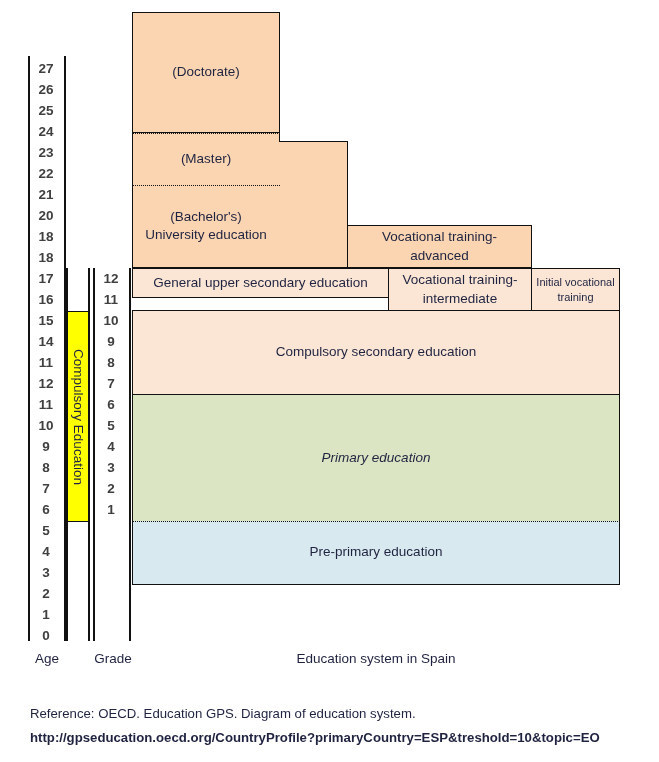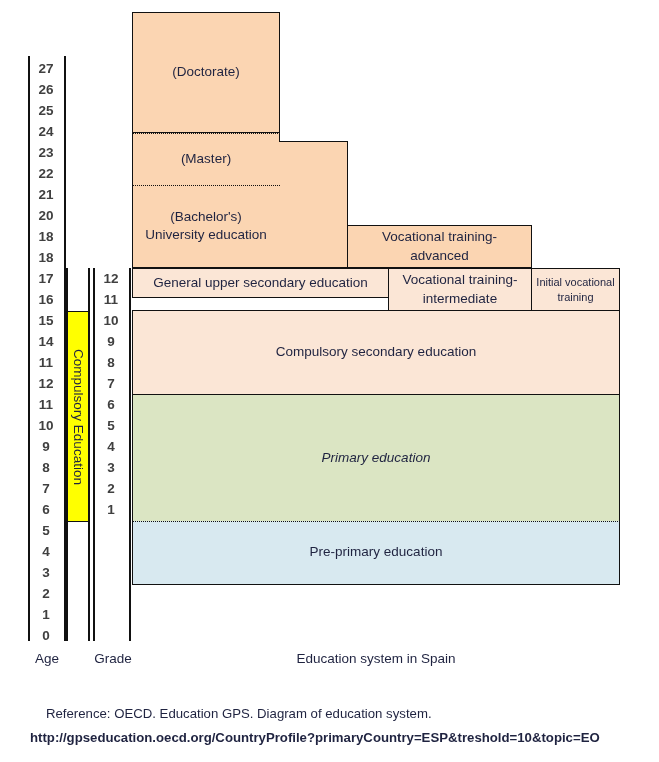--- a/index.html
+++ b/index.html
@@ -228,16 +228,16 @@
 
   <div class="block" style="left:132px; top:521px; width:488px; height:64px; background:#d8e9f0; border-top:none;">
     <span>Pre-primary education</span>
   </div>
 
   <div class="dotted-rule" style="left:133px; top:521px; width:487px;"></div>
 
 
   <div class="caption-main" style="left:132px; top:651px; width:488px;">Education system in Spain</div>
 
-  <div class="footer" style="left:30px; top:706px;margin-left:16px;">Reference:   OECD. Education GPS. Diagram of education system.</div>
+  <div class="footer" style="left:30px; top:706px;">Reference:   OECD. Education GPS. Diagram of education system.</div>
   <div class="footer" style="left:30px; top:730px;font-weight:bold;">http://gpseducation.oecd.org/CountryProfile?primaryCountry=ESP&amp;treshold=10&amp;topic=EO</div>
 
 </div>
 
 </body></html>

